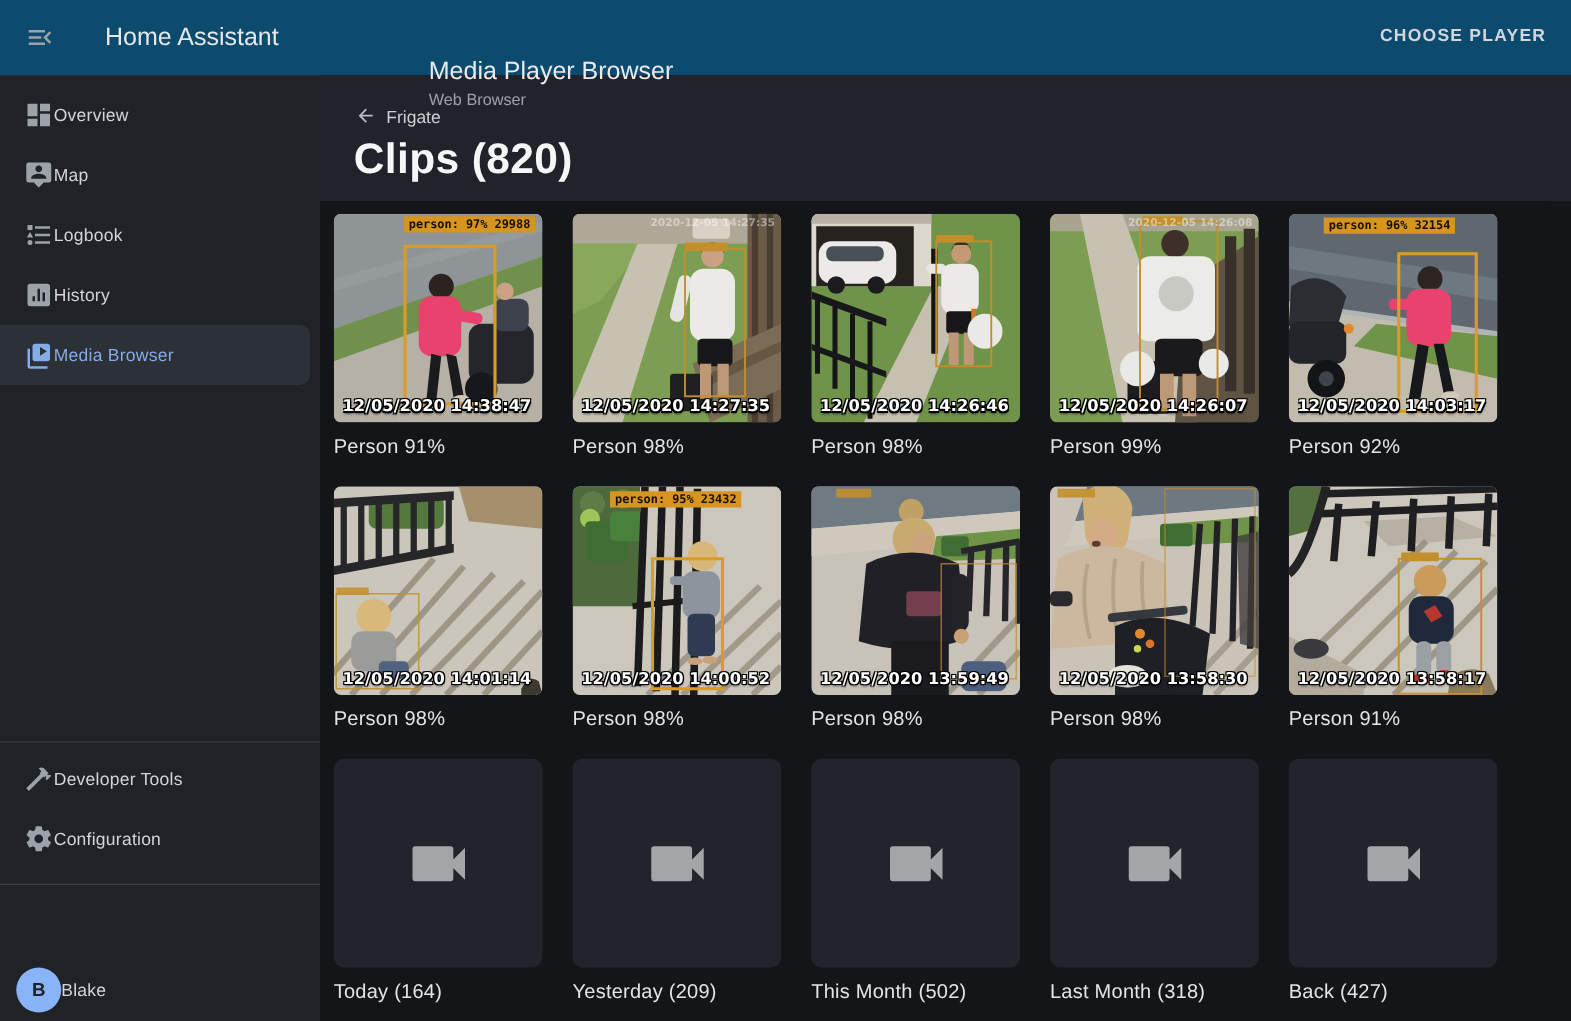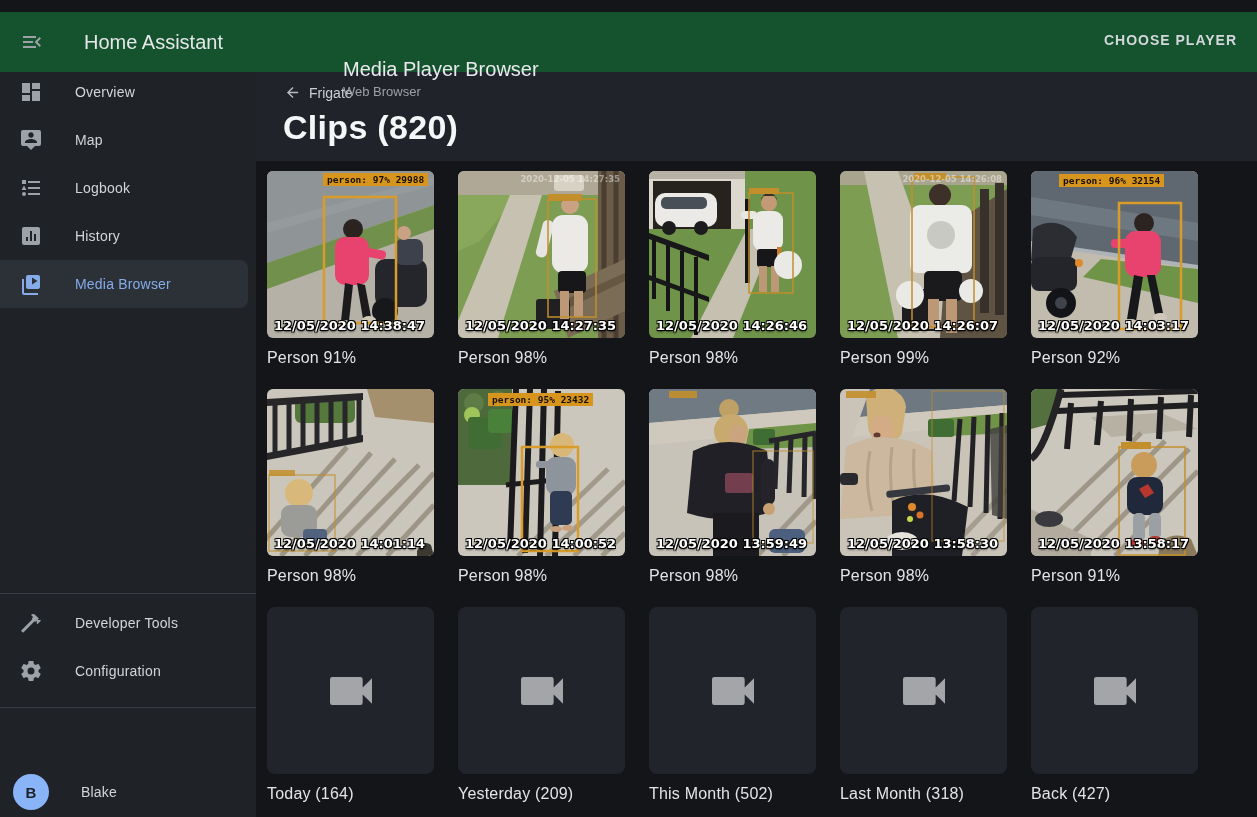--- a/index.html
+++ b/index.html
@@ -1,33 +1,33 @@
 <!DOCTYPE html>
 <html><head>
 <meta charset="utf-8">
 <style>
   * { margin:0; padding:0; box-sizing:border-box; }
   html,body { background:#0f1012; }
   body { font-family:"Liberation Sans", sans-serif; }
   #screen { position:relative; width:1257px; height:817px; overflow:hidden; background:#141519; }
 
   
-  .topbar { position:absolute; left:0; top:12px; width:1257px; height:60px; background:#14532d; z-index:5; }
+  .topbar { position:absolute; left:0; top:0; width:1257px; height:60px; background:#0c4a6e; z-index:5; }
   .menu-btn { position:absolute; left:20px; top:18px; width:24px; height:24px; cursor:pointer; color:#9da2a9; }
   .app-title { position:absolute; left:84px; top:0; height:60px; line-height:60px; font-size:20px; color:#e5e7e9; }
   .media-head { position:absolute; left:343px; top:9px; }
   .media-head .t { font-size:20px; color:#e9eaed; line-height:24px;margin-top:36px; }
   .media-head .s { font-size:13px; color:#9da1a6; margin-top:3px; }
   .choose-player { position:absolute; right:20px; top:20px; font-size:14px; font-weight:bold; letter-spacing:1px; color:#d3d6db; cursor:pointer; background:none; border:none; font-family:inherit; }
 
   
   .sidebar { position:absolute; left:0; top:60px; width:256px; height:757px; background:#1f2227; border-top:1px solid #2d3036; z-index:4; }
   .side-item { position:absolute; left:0; width:256px; height:48px; display:flex; align-items:center; cursor:pointer; }
   .side-item .ic { width:24px; height:24px; margin-left:19px; color:#9da2a9; flex:none; }
-  .side-item .lbl { margin-left:32px; font-size:14px; font-weight:500; color:#d2d5d9; letter-spacing:.2px; }
+  .side-item .lbl { font-size:14px; font-weight:500; color:#d2d5d9; letter-spacing:.2px; }
   .side-item.selected { width:248px; background:#2c3138; border-radius:0 8px 8px 0; }
   .side-item.selected .ic { color:#85abe9; }
   .side-item.selected .lbl { color:#85abe9; }
   .side-divider { position:absolute; left:0; width:256px; height:1px; background:#393c42; }
   .avatar { width:36px; height:36px; margin-left:13px; border-radius:50%; background:#8ab4f8; color:#1d2025; font-size:15px; font-weight:bold; display:flex; align-items:center; justify-content:center; flex:none; }
   .side-item.user .lbl { }
 
   
   .content-header { position:absolute; left:256px; top:60px; width:1001px; height:101px; background:#20232a; }
   .breadcrumb { position:absolute; left:28px; top:24px; display:flex; align-items:center; gap:8px; color:#ccd0d4; font-size:14px; cursor:pointer; }

